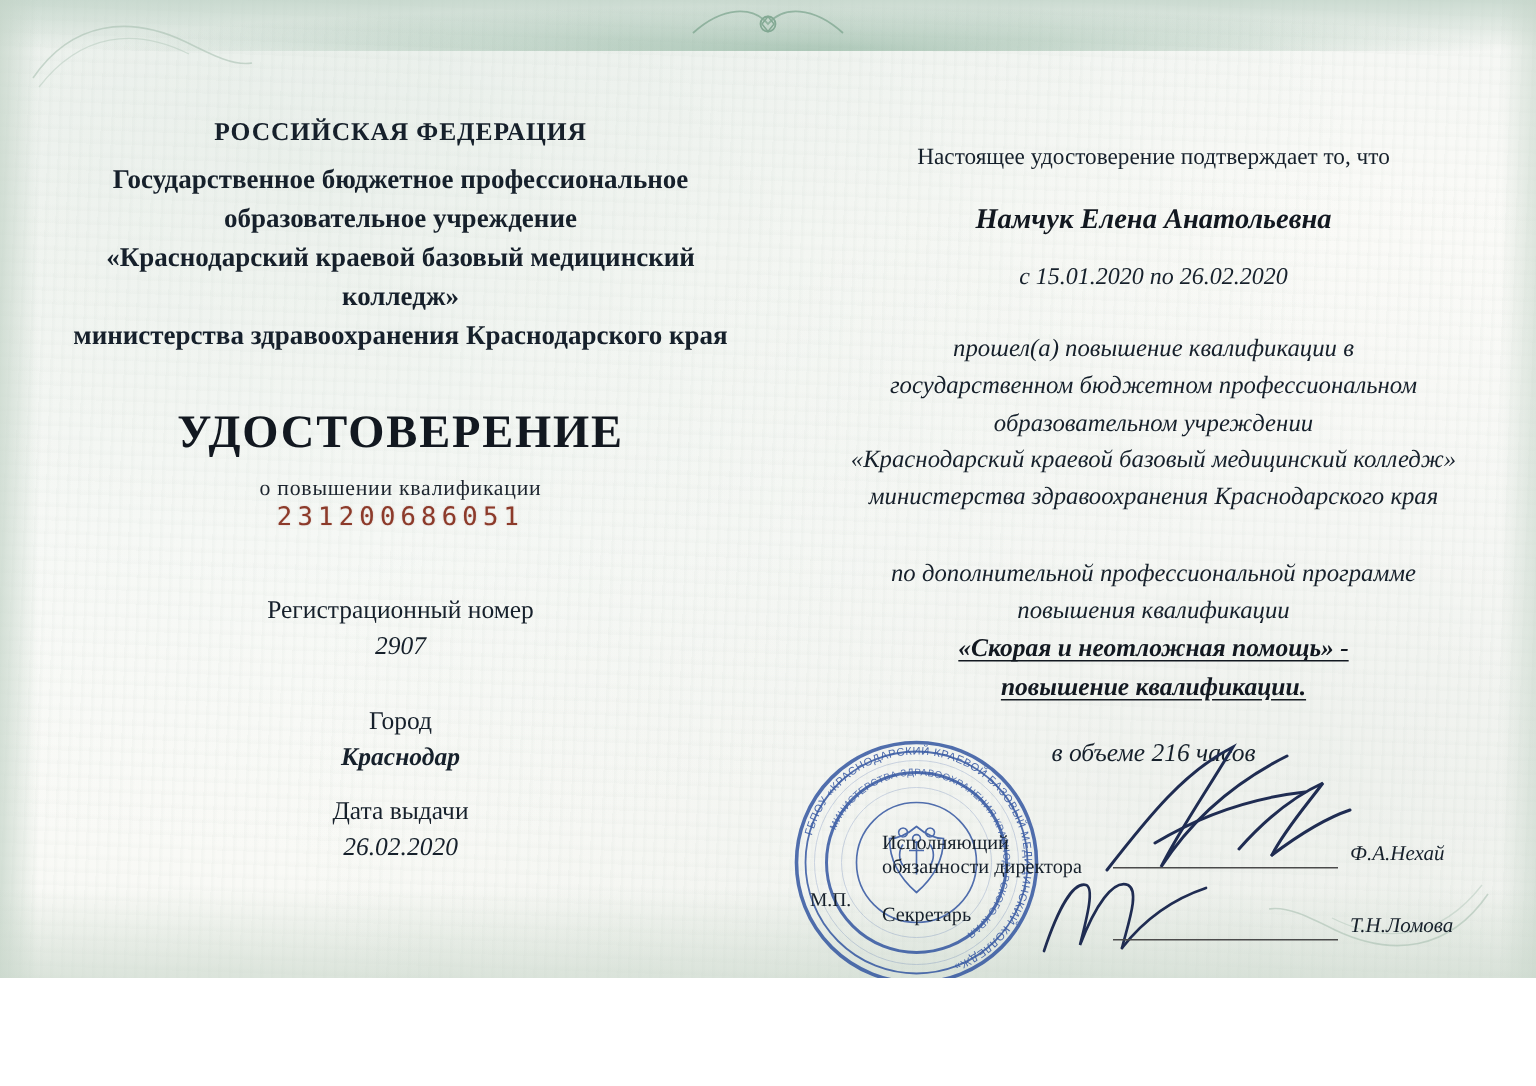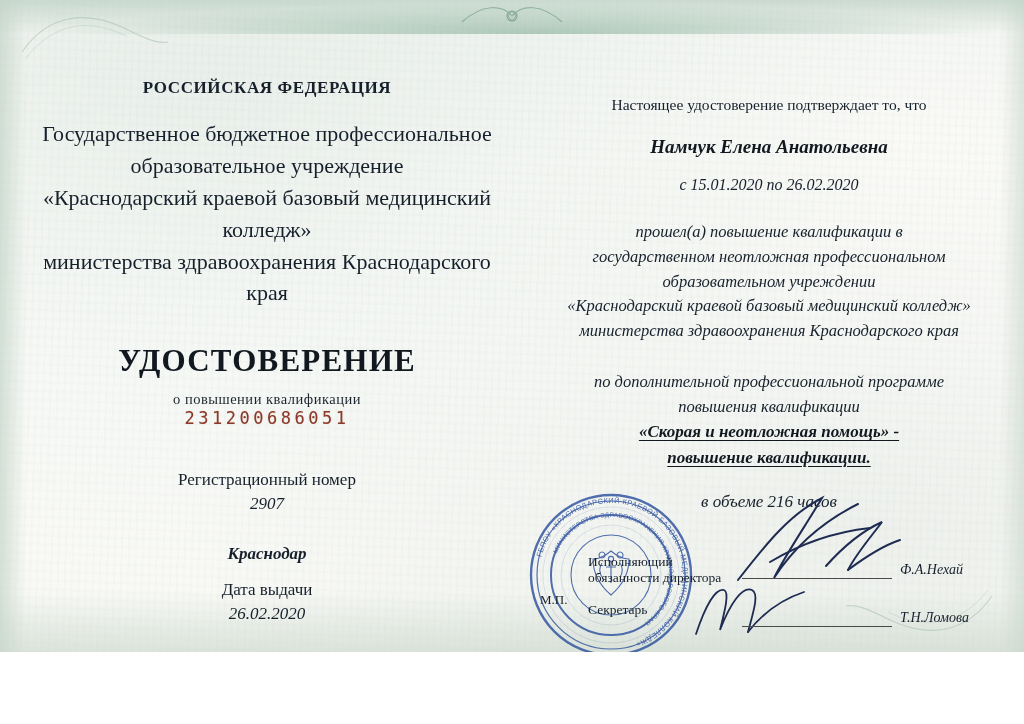--- a/index.html
+++ b/index.html
@@ -93,24 +93,25 @@
     width: 470px;
     text-align: center;
   }
   .country {
     font-size: 17px;
     font-weight: bold;
     letter-spacing: .6px;
     color: #16202b;
   }
   .institution {
-    margin-top: 20px;
-    font-size: 22px;
+    margin-top: 8px;
+    font-size: 18px;
     line-height: 1.45;
     color: #16202b;
+    font-weight: bold;
   }
   .title-main {
     margin-top: 34px;
     font-size: 31px;
     font-weight: bold;
     letter-spacing: 1.2px;
     color: #121820;
   }
   .title-sub {
     margin-top: 12px;
@@ -309,41 +310,42 @@
     <div class="title-sub">о повышении квалификации</div>
 
     <div class="serial">231200686051</div>
 
     <div class="field-block">
       <div class="field-label">Регистрационный номер</div>
       <div class="field-value">2907</div>
     </div>
 
     <div class="field-block gap-1">
+      <div class="field-label">Город</div>
       <div class="field-value bold">Краснодар</div>
     </div>
 
     <div class="field-block gap-2">
       <div class="field-label">Дата выдачи</div>
       <div class="field-value">26.02.2020</div>
     </div>
 
   </div>
 
   <div class="right-col">
 
     <div class="r-intro">Настоящее удостоверение подтверждает то, что</div>
 
     <div class="r-name">Намчук Елена Анатольевна</div>
 
     <div class="r-dates">с 15.01.2020 по 26.02.2020</div>
 
     <div class="r-body">
       <div>прошел(а) повышение квалификации в</div>
-      <div>государственном неотложная профессиональном</div>
+      <div>государственном бюджетном профессиональном</div>
       <div>образовательном учреждении</div>
       <div>«Краснодарский краевой базовый медицинский колледж»</div>
       <div>министерства здравоохранения Краснодарского края</div>
     </div>
 
     <div class="r-program">
       <div>по дополнительной профессиональной программе</div>
       <div>повышения квалификации</div>
     </div>
 

